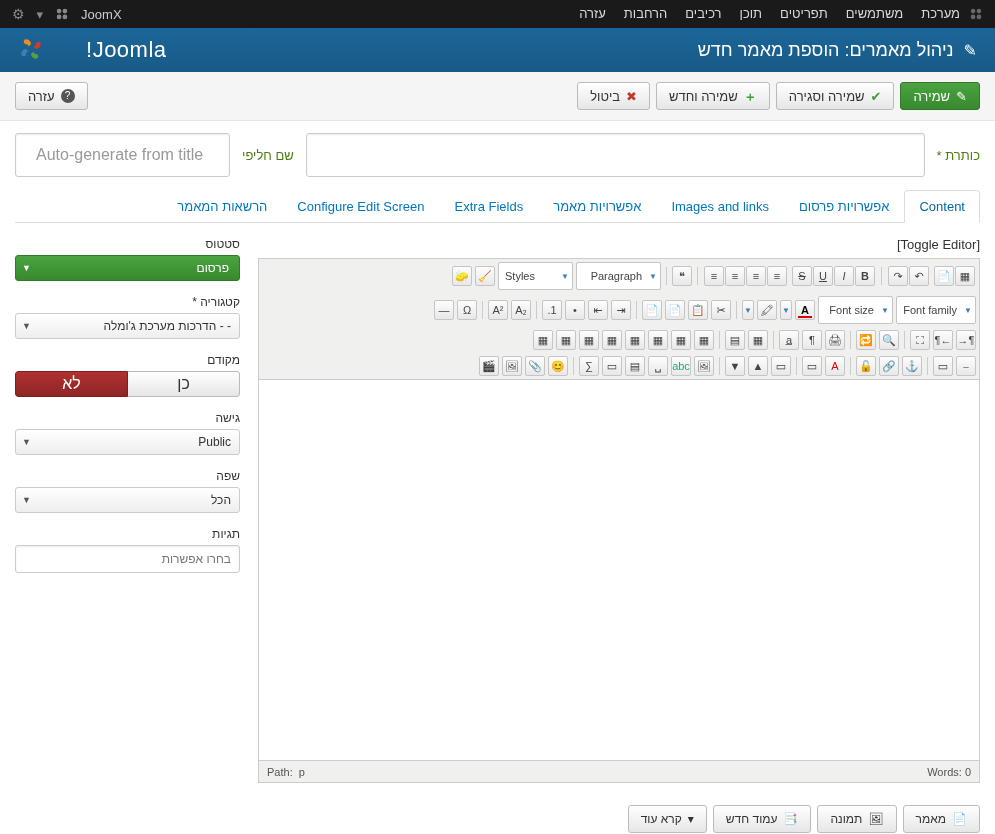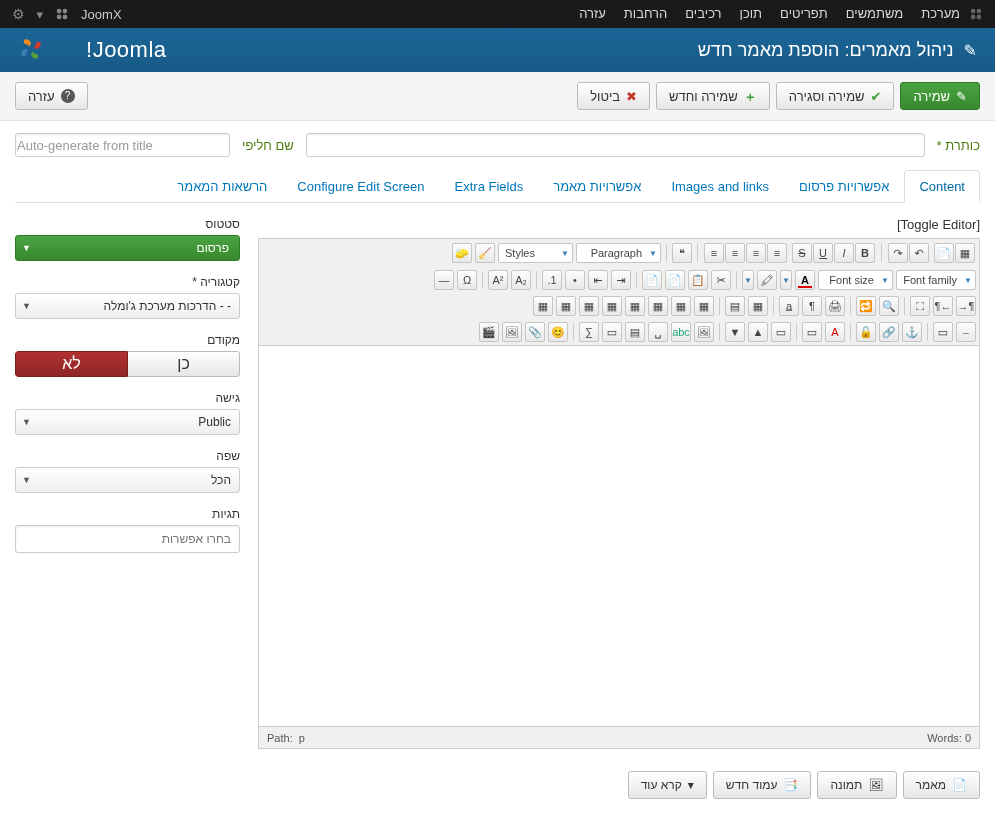--- a/index.html
+++ b/index.html
@@ -24,21 +24,21 @@
 
 .toolbar { background: #f5f5f5; border-bottom: 1px solid #e5e5e5; padding: 10px 15px; display: flex; gap: 6px; }
 .btn { display: inline-flex; align-items: center; gap: 6px; padding: 4px 12px; font-size: 13px; border-radius: 3px; cursor: pointer; border: 1px solid #bbb; background: linear-gradient(#fff,#e6e6e6); color: #333; height: 28px; line-height: 1; }
 .btn-success { background: linear-gradient(#4aa340,#378a2e); border-color: #2f7a27; color: #fff; }
 .toolbar-spacer { flex: 1; }
 
 
 .form-wrap { padding: 12px 15px 0 15px; }
 .form-row-top { display: flex; align-items: center; gap: 12px; margin-bottom: 12px; }
 .form-row-top label { font-size: 13px; color: #4d7c0f; white-space: nowrap; }
-.input-text { border: 1px solid #ccc; border-radius: 3px; height: 24px; padding: 0 1px; font-size: 13px; box-shadow: inset 0 1px 2px rgba(0,0,0,0.08); }
+.input-text { border: 1px solid #ccc; border-radius: 3px; height: 44px; padding: 0 20px; font-size: 16px; box-shadow: inset 0 1px 2px rgba(0,0,0,0.08); }
 .input-title { flex: 1; }
 .input-alias { width: 215px; text-align: left; direction: ltr; }
 .input-alias::placeholder { color: #999; }
 
 
 .tabs { display: flex; gap: 0; border-bottom: 1px solid #ddd; padding-right: 0; }
 .tab { padding: 8px 14px; font-size: 13px; color: #0077bb; cursor: pointer; border: 1px solid transparent; border-bottom: none; border-radius: 4px 4px 0 0; background: none; position: relative; top: 1px; }
 .tab.active { color: #0369a1; border-color: #ddd; background: #fff; border-bottom: 1px solid #fff; }
 
 
@@ -57,21 +57,21 @@
 .radio-buttons .rb.yes { background: linear-gradient(#fff,#e6e6e6); color: #333; border-radius: 0 3px 3px 0; border-left: none; }
 .radio-buttons .rb.no { background: linear-gradient(#b13030,#8e2626); color: #fff; border-color: #7a1f1f; border-radius: 3px 0 0 3px; }
 .tags-input { width: 100%; height: 28px; border: 1px solid #ccc; border-radius: 3px; padding: 0 8px; font-size: 12px; box-shadow: inset 0 1px 2px rgba(0,0,0,0.08); text-align: right; }
 
 
 .toggle-editor { font-size: 13px; color: #333; text-align: right; margin-bottom: 6px; direction: ltr; }
 .editor-box { border: 1px solid #ccc; background: #f0f0ee; }
 .editor-toolbar { padding: 3px; display: flex; flex-wrap: wrap; gap: 3px; align-items: center; border-bottom: 1px solid #ccc; }
 .tb-group { display: flex; gap: 1px; padding: 1px; background: #f0f0ee; }
 .tb-btn { width: 20px; height: 20px; border: 1px solid #c5c5c5; background: linear-gradient(#fdfdfd,#e8e8e8); border-radius: 2px; display: flex; align-items: center; justify-content: center; font-size: 11px; color: #444; cursor: pointer; }
-.tb-select { height: 20px; border: 1px solid #c5c5c5; background: #fff; font-size: 11px; padding: 0 18px 0 6px; border-radius: 2px; position: relative; display: inline-flex; align-items: center; color: #444; }
+.tb-select { height: 28px; border: 1px solid #c5c5c5; background: #fff; font-size: 11px; padding: 0 18px 0 6px; border-radius: 2px; position: relative; display: inline-flex; align-items: center; color: #444; }
 .tb-select .dd { position: absolute; right: 3px; font-size: 8px; color: #3a7fb5; }
 .tb-sep { width: 1px; height: 18px; background: #ccc; margin: 0 2px; }
 .editor-canvas { background: #fff; height: 380px; position: relative; overflow-y: scroll; }
 .editor-status { background: #f0f0ee; border-top: 1px solid #ccc; height: 22px; display: flex; align-items: center; padding: 0 8px; font-size: 11px; color: #555; direction: ltr; }
 .editor-status .words { margin-left: auto; }
 
 
 .bottom-buttons { display: flex; gap: 6px; padding: 8px 15px 15px; }
 .btn-light { display: inline-flex; align-items: center; gap: 6px; padding: 4px 12px; font-size: 12px; border-radius: 3px; cursor: pointer; border: 1px solid #bbb; background: linear-gradient(#fff,#e6e6e6); color: #333; height: 28px; }
 

